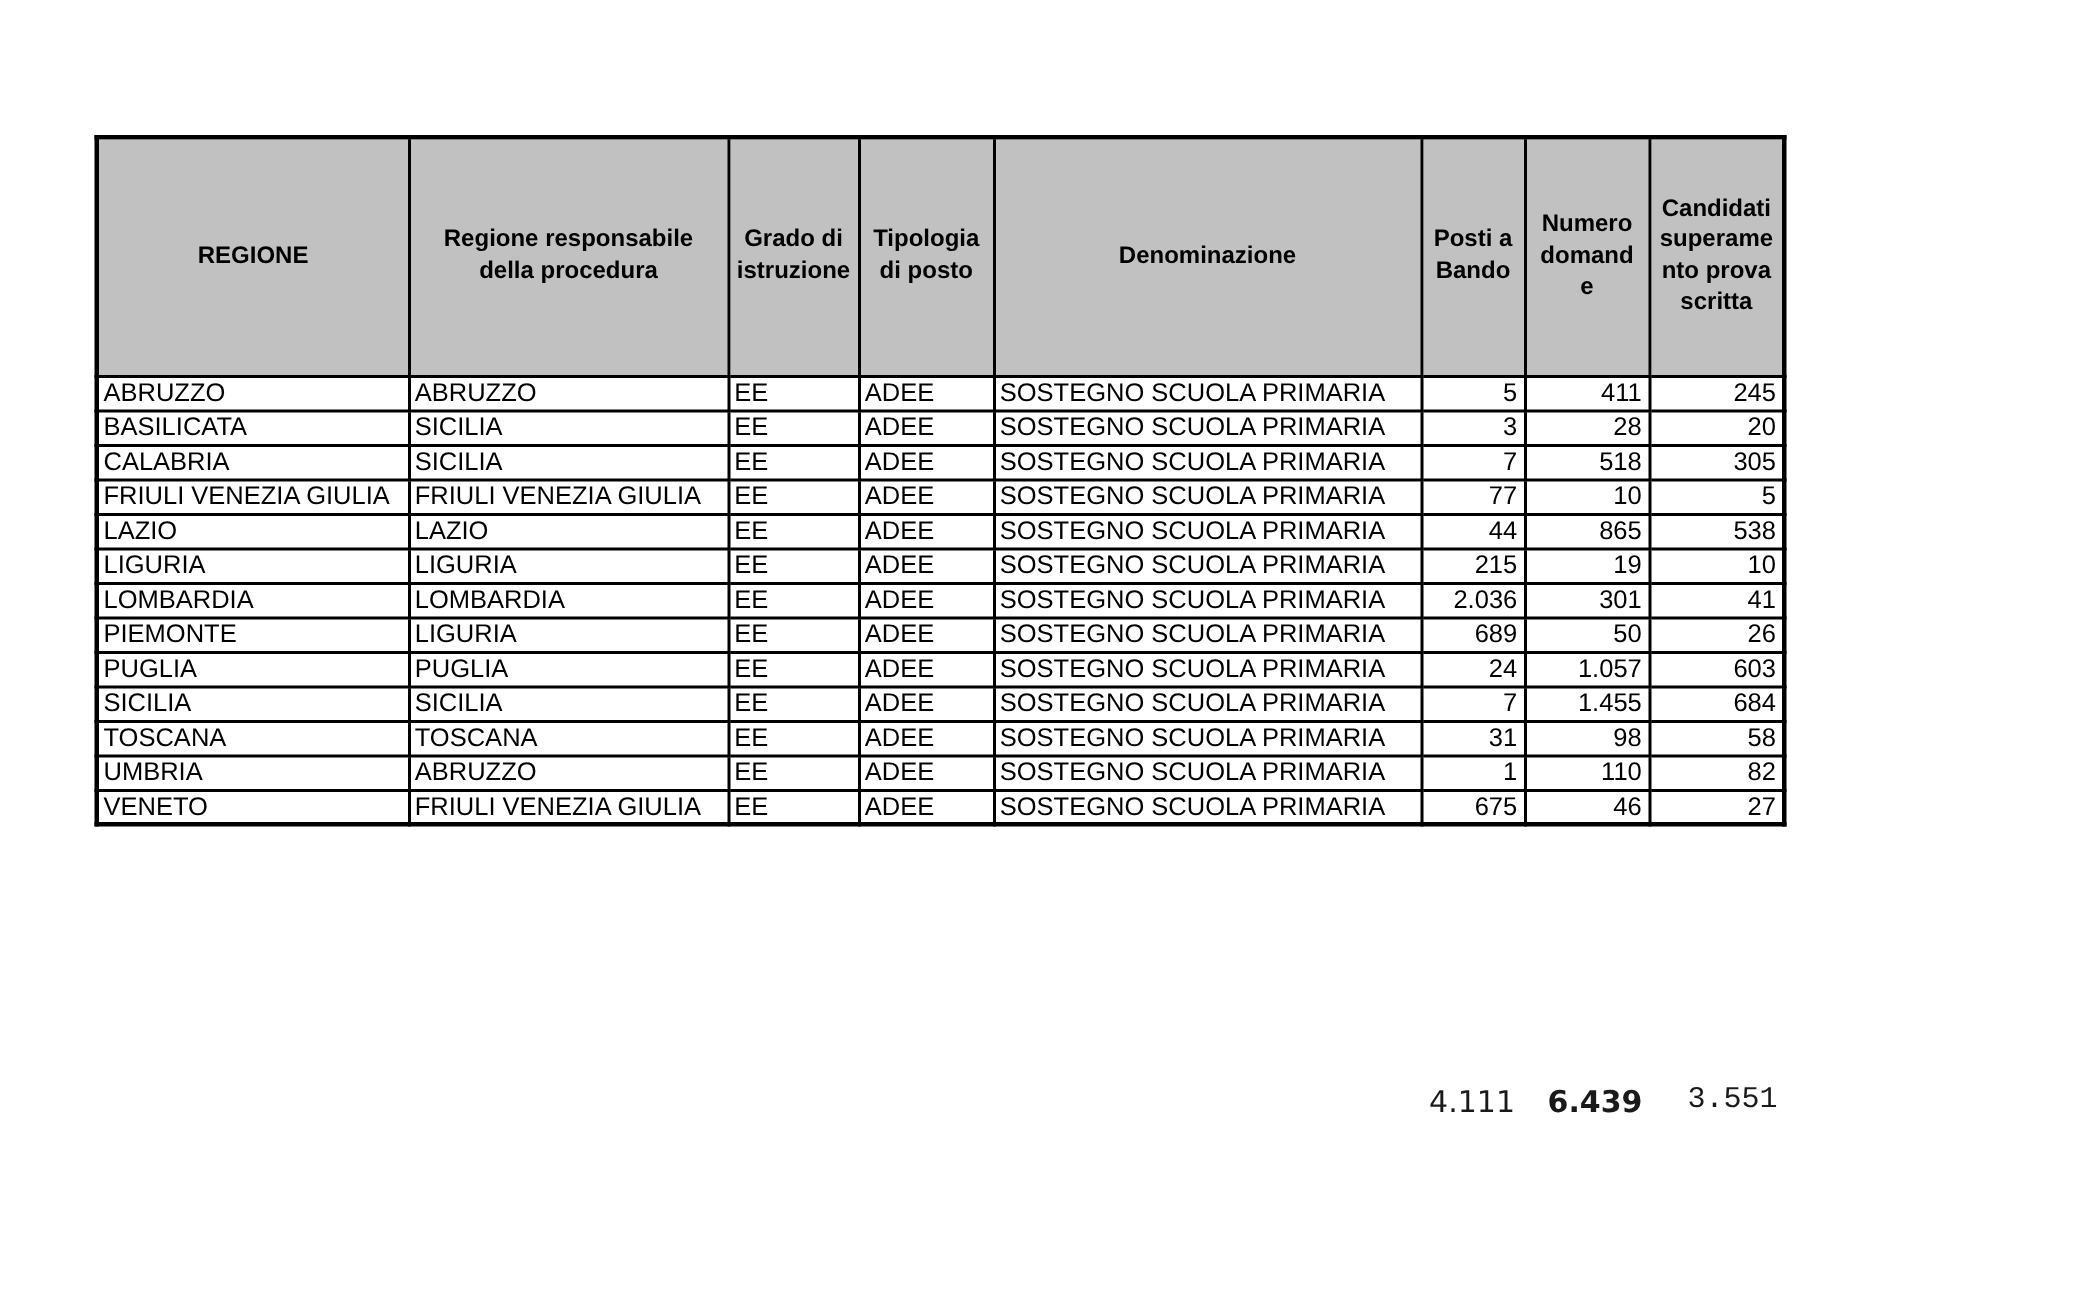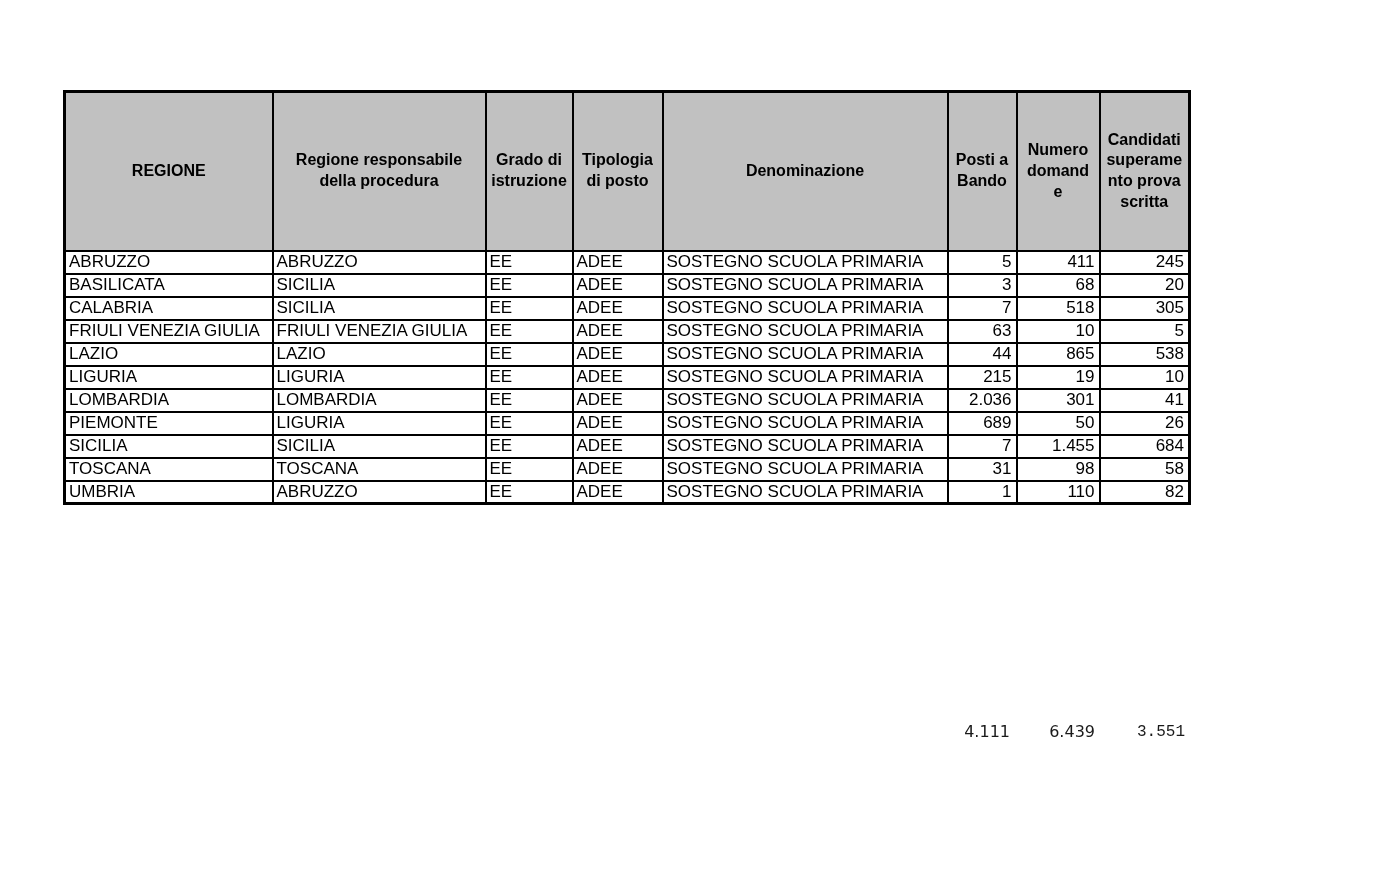--- a/index.html
+++ b/index.html
@@ -61,31 +61,30 @@
     padding-right: 4px;
   }
   .totals-row {
     position: absolute;
     left: 63px;
     top: 722px;
     width: 1127px;
     display: flex;
     justify-content: flex-end;
     font-family: "DejaVu Sans", sans-serif;
-    font-size: 16px;
+    font-size: 20px;
     color: #1a1a1a;
-    align-items: center;
   }
   .totals-row .total-cell {
     display: inline-block;
     text-align: right;
     box-sizing: border-box;
   }
   .totals-row .total-posti   { width: 73px;  padding-right: 6px; }
-  .totals-row .total-domande { width: 84px;  padding-right: 5px; }
+  .totals-row .total-domande { width: 84px;  padding-right: 5px; font-weight: bold; }
   .totals-row .total-scritta { width: 90px;  padding-right: 5px; font-family: Liberation Mono, monospace; }
 </style>
 </head>
 <body>
 
 <div class="page">
 
   <div class="table-wrap">
     <table class="data-table">
       <colgroup>
@@ -131,21 +130,21 @@
     <td class="num">245</td>
   </tr>
 
   <tr>
     <td>BASILICATA</td>
     <td>SICILIA</td>
     <td>EE</td>
     <td>ADEE</td>
     <td>SOSTEGNO SCUOLA PRIMARIA</td>
     <td class="num">3</td>
-    <td class="num">68</td>
+    <td class="num">28</td>
     <td class="num">20</td>
   </tr>
 
   <tr>
     <td>CALABRIA</td>
     <td>SICILIA</td>
     <td>EE</td>
     <td>ADEE</td>
     <td>SOSTEGNO SCUOLA PRIMARIA</td>
     <td class="num">7</td>
@@ -154,21 +153,21 @@
   </tr>
 
 
 
   <tr>
     <td>FRIULI VENEZIA GIULIA</td>
     <td>FRIULI VENEZIA GIULIA</td>
     <td>EE</td>
     <td>ADEE</td>
     <td>SOSTEGNO SCUOLA PRIMARIA</td>
-    <td class="num">63</td>
+    <td class="num">77</td>
     <td class="num">10</td>
     <td class="num">5</td>
   </tr>
 
   <tr>
     <td>LAZIO</td>
     <td>LAZIO</td>
     <td>EE</td>
     <td>ADEE</td>
     <td>SOSTEGNO SCUOLA PRIMARIA</td>
@@ -204,20 +203,30 @@
     <td>PIEMONTE</td>
     <td>LIGURIA</td>
     <td>EE</td>
     <td>ADEE</td>
     <td>SOSTEGNO SCUOLA PRIMARIA</td>
     <td class="num">689</td>
     <td class="num">50</td>
     <td class="num">26</td>
   </tr>
 
+  <tr>
+    <td>PUGLIA</td>
+    <td>PUGLIA</td>
+    <td>EE</td>
+    <td>ADEE</td>
+    <td>SOSTEGNO SCUOLA PRIMARIA</td>
+    <td class="num">24</td>
+    <td class="num">1.057</td>
+    <td class="num">603</td>
+  </tr>
 
   <tr>
     <td>SICILIA</td>
     <td>SICILIA</td>
     <td>EE</td>
     <td>ADEE</td>
     <td>SOSTEGNO SCUOLA PRIMARIA</td>
     <td class="num">7</td>
     <td class="num">1.455</td>
     <td class="num">684</td>
@@ -238,20 +247,30 @@
     <td>UMBRIA</td>
     <td>ABRUZZO</td>
     <td>EE</td>
     <td>ADEE</td>
     <td>SOSTEGNO SCUOLA PRIMARIA</td>
     <td class="num">1</td>
     <td class="num">110</td>
     <td class="num">82</td>
   </tr>
 
+  <tr>
+    <td>VENETO</td>
+    <td>FRIULI VENEZIA GIULIA</td>
+    <td>EE</td>
+    <td>ADEE</td>
+    <td>SOSTEGNO SCUOLA PRIMARIA</td>
+    <td class="num">675</td>
+    <td class="num">46</td>
+    <td class="num">27</td>
+  </tr>
 </tbody>
     </table>
   </div>
 
   <div class="totals-row">
     <span class="total-cell total-posti">4.111</span>
     <span class="total-cell total-domande">6.439</span>
     <span class="total-cell total-scritta">3.551</span>
   </div>
 

